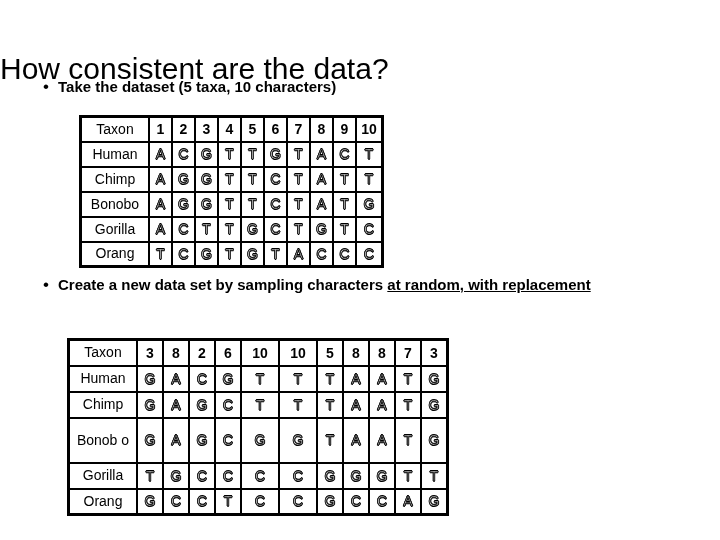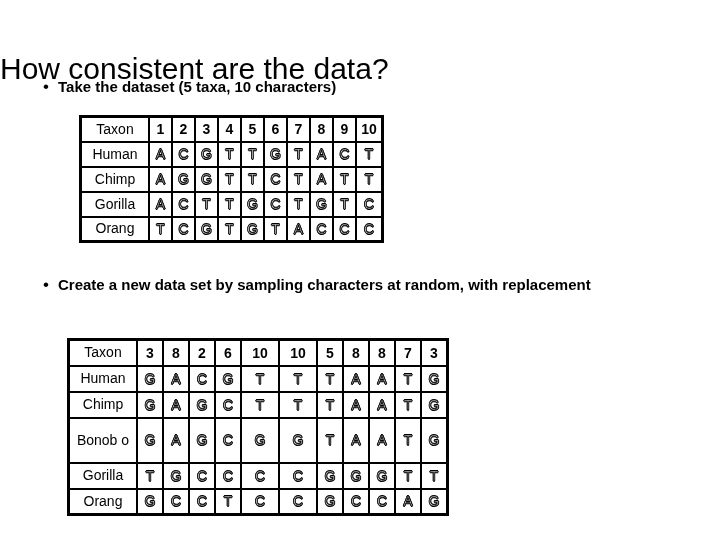--- a/index.html
+++ b/index.html
@@ -56,20 +56,21 @@
   }
   #bullet-2 {
     left: 34px;
     top: 274px;
     width: 660px;
   }
   #bullet-2 .bullet-text {
     width: 630px;
   }
   .underline-part {
+    text-decoration: underline;
   }
 
   
   table.seq-table {
     position: absolute;
     border-collapse: collapse;
     table-layout: fixed;
     background: #ffffff;
   }
   table.seq-table td {
@@ -173,20 +174,33 @@
       <td class="base c">A</td>
       <td class="base c">G</td>
       <td class="base c">G</td>
       <td class="base c">T</td>
       <td class="base c">T</td>
       <td class="base c">C</td>
       <td class="base c">T</td>
       <td class="base c">A</td>
       <td class="base c">T</td>
       <td class="base cw">T</td>
+    </tr>
+    <tr>
+      <td class="taxon-name">Bonobo</td>
+      <td class="base c">A</td>
+      <td class="base c">G</td>
+      <td class="base c">G</td>
+      <td class="base c">T</td>
+      <td class="base c">T</td>
+      <td class="base c">C</td>
+      <td class="base c">T</td>
+      <td class="base c">A</td>
+      <td class="base c">T</td>
+      <td class="base cw">G</td>
     </tr>
     <tr>
       <td class="taxon-name">Gorilla</td>
       <td class="base c">A</td>
       <td class="base c">C</td>
       <td class="base c">T</td>
       <td class="base c">T</td>
       <td class="base c">G</td>
       <td class="base c">C</td>
       <td class="base c">T</td>

